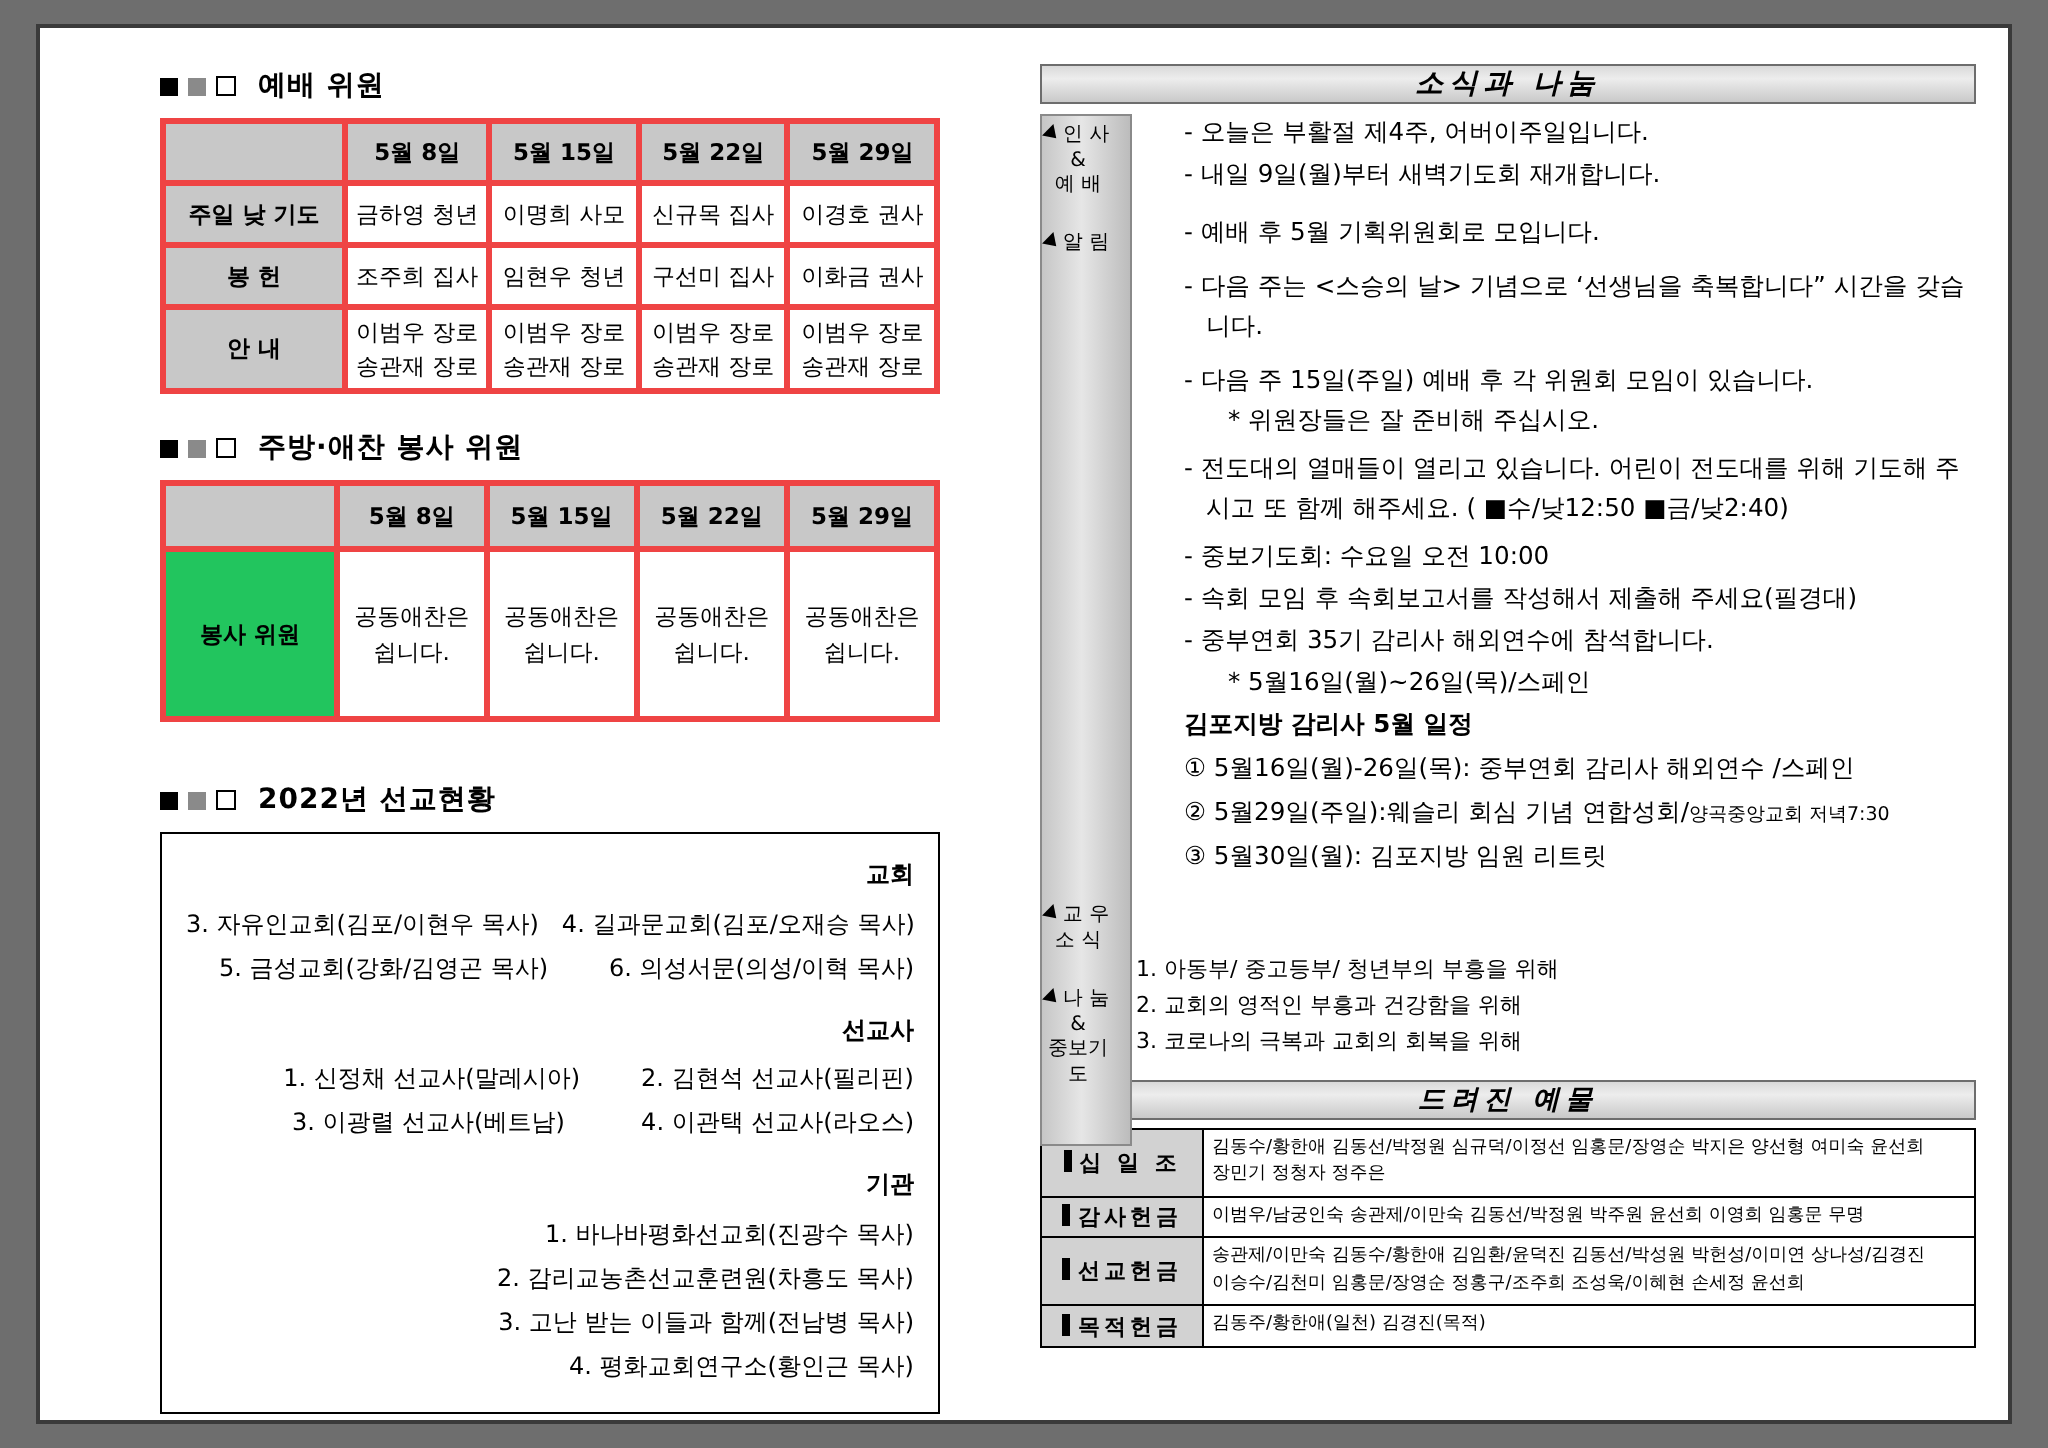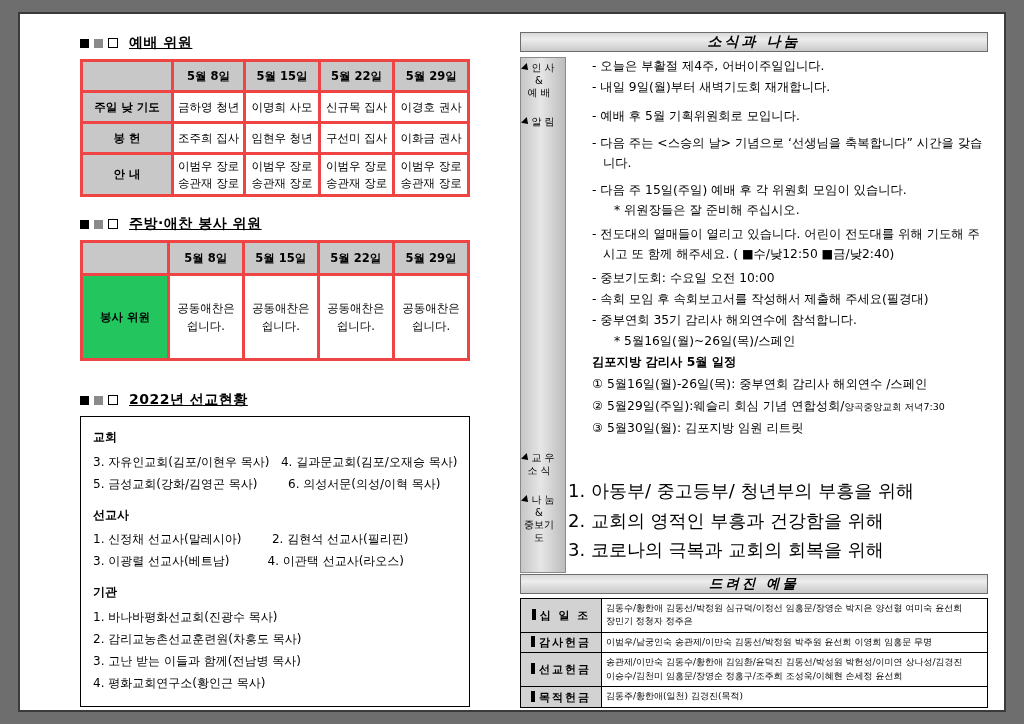--- a/index.html
+++ b/index.html
@@ -19,42 +19,42 @@
   }
   .col-left{position:absolute;left:60px;top:20px;width:420px;}
   .col-right{position:absolute;left:500px;top:18px;width:470px;}
 
   
   .sec-head{display:flex;align-items:center;gap:5px;margin:0 0 7px 0;}
   .sq{width:9px;height:9px;display:inline-block;}
   .sq.f{background:#000;}
   .sq.g{background:#8a8a8a;}
   .sq.o{background:#fff;border:1px solid #000;width:8px;height:8px;}
-  .sec-title{font-size:14px;font-weight:bold;margin-left:6px;letter-spacing:.5px;text-decoration:underline;}
+  .sec-title{font-size:14px;font-weight:bold;margin-left:6px;letter-spacing:.5px;}
 
   table{border-collapse:collapse;}
   .tbl td,.tbl th{border:3px solid #ef4444;font-size:11.5px;text-align:center;padding:3px 2px;}
   .tbl th{background:#c8c8c8;font-weight:bold;}
   .hdr-blank{background:linear-gradient(to bottom right,#d6d6d6 0%,#bdbdbd 48%,#9c9c9c 52%,#8e8e8e 100%);}
   .rowhead{background:#c8c8c8;font-weight:bold;}
   .twoline{line-height:1.45;}
 
   
   #worship-table{width:390px;}
   #worship-table td,#worship-table th{height:22px;}
   #worship-table td.rowhead{width:84px;}
 
   
   #kitchen-table{width:390px;margin-top:2px;}
   #kitchen-table th{height:24px;}
   #kitchen-table td.rowhead{width:80px;background:#22c55e;}
   #kitchen-table td.big{height:76px;line-height:1.6;}
 
   
-  .mission-box{border:1px solid #000;padding:9px 12px 12px 12px;width:390px;box-sizing:border-box;font-size:12px;line-height:1.85;}
+  .mission-box{border:1px solid #000;padding:9px 12px 12px 12px;width:390px;box-sizing:border-box;font-size:12px;line-height:1.85;text-align:right;}
   .mission-box .grp-title{font-weight:bold;margin:0 0 2px 0;}
   .mission-box .grp{margin-bottom:9px;}
   .mission-box .grp:last-child{margin-bottom:0;}
   .mrow{white-space:pre;}
 
   
   .band{
     background:linear-gradient(to bottom,#d9d9d9,#ededed 35%,#c9c9c9 100%);
     border:1px solid #6d6d6d;
     height:20px;display:flex;align-items:center;justify-content:center;
@@ -73,21 +73,21 @@
   .side-label .tri{display:inline-block;width:0;height:0;border-left:6px solid #000;border-top:4px solid transparent;border-bottom:4px solid transparent;transform:rotate(45deg);margin-right:2px;vertical-align:middle;}
   .news-body{margin-left:72px;font-size:12.3px;line-height:1.62;}
   .news-body p{margin:0 0 1px 0;}
   .ind{padding-left:11px;text-indent:-11px;}
   .ind2{padding-left:22px;}
 
   .sched-title{font-weight:bold;font-size:13.5px;margin:10px 0 3px 0;}
   .sched p{margin:0 0 2px 0;font-size:12.3px;}
   .tiny{font-size:9.5px;}
 
-  .pray{margin-left:48px;font-size:18px;line-height:1.62;}
+  .pray{margin-left:48px;font-size:11px;line-height:1.62;}
   .pray p{margin:0;}
 
   
   #offering-table{width:468px;margin-top:4px;}
   #offering-table td{border:1px solid #000;font-size:9px;vertical-align:middle;}
   #offering-table td.lbl{
     width:78px;background:#d2d2d2;text-align:center;font-size:11px;font-weight:bold;letter-spacing:2px;
   }
   #offering-table td.val{padding:3px 4px;line-height:1.5;}
   .bar{display:inline-block;width:4px;height:11px;background:#000;margin-right:4px;vertical-align:-1px;}

